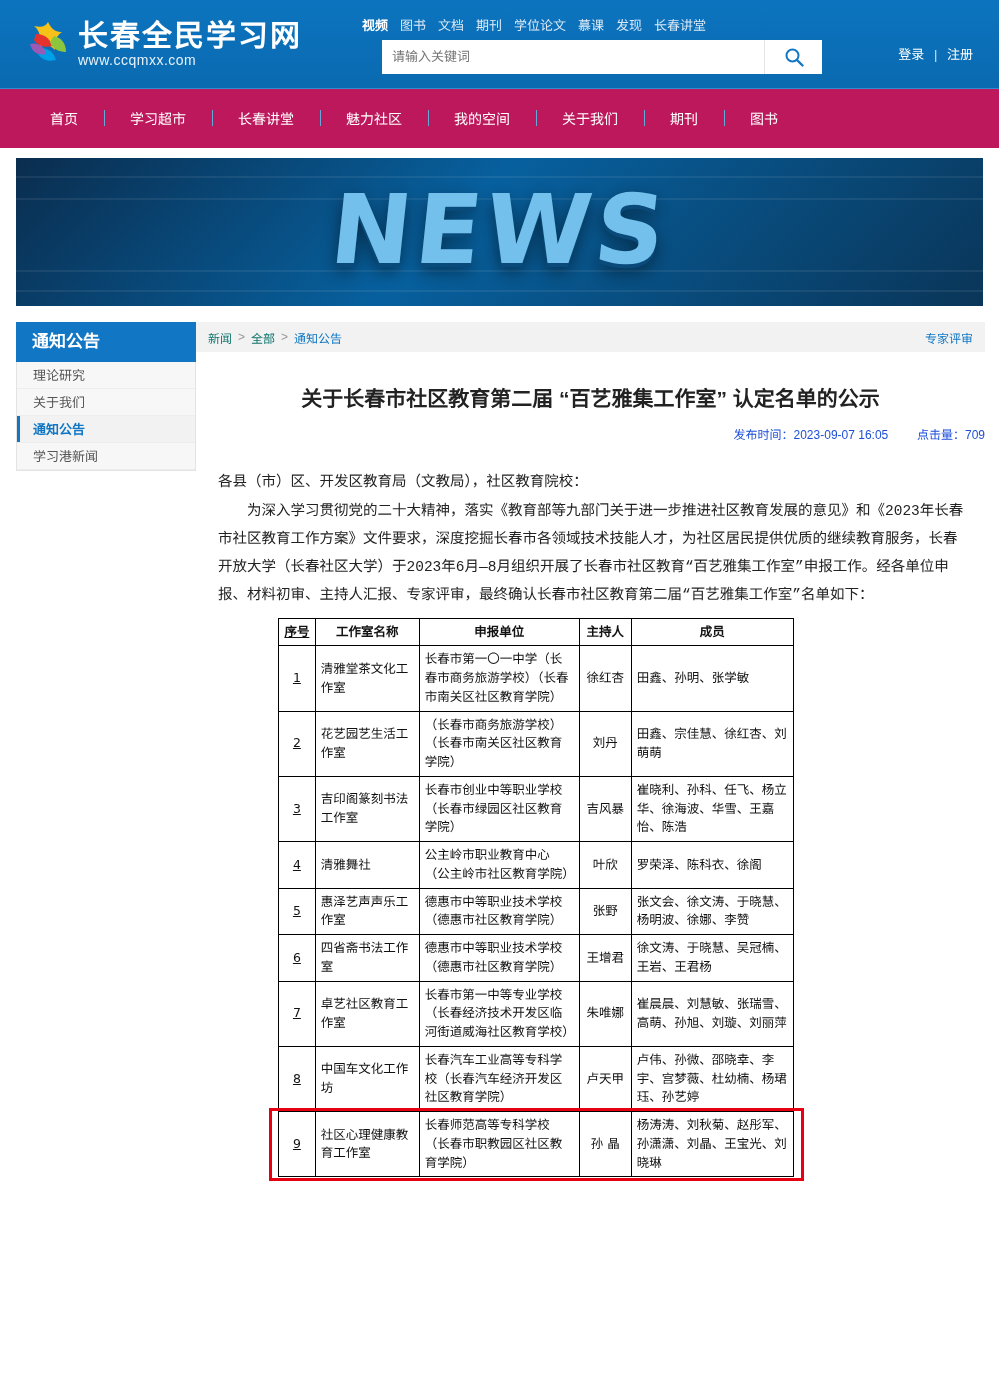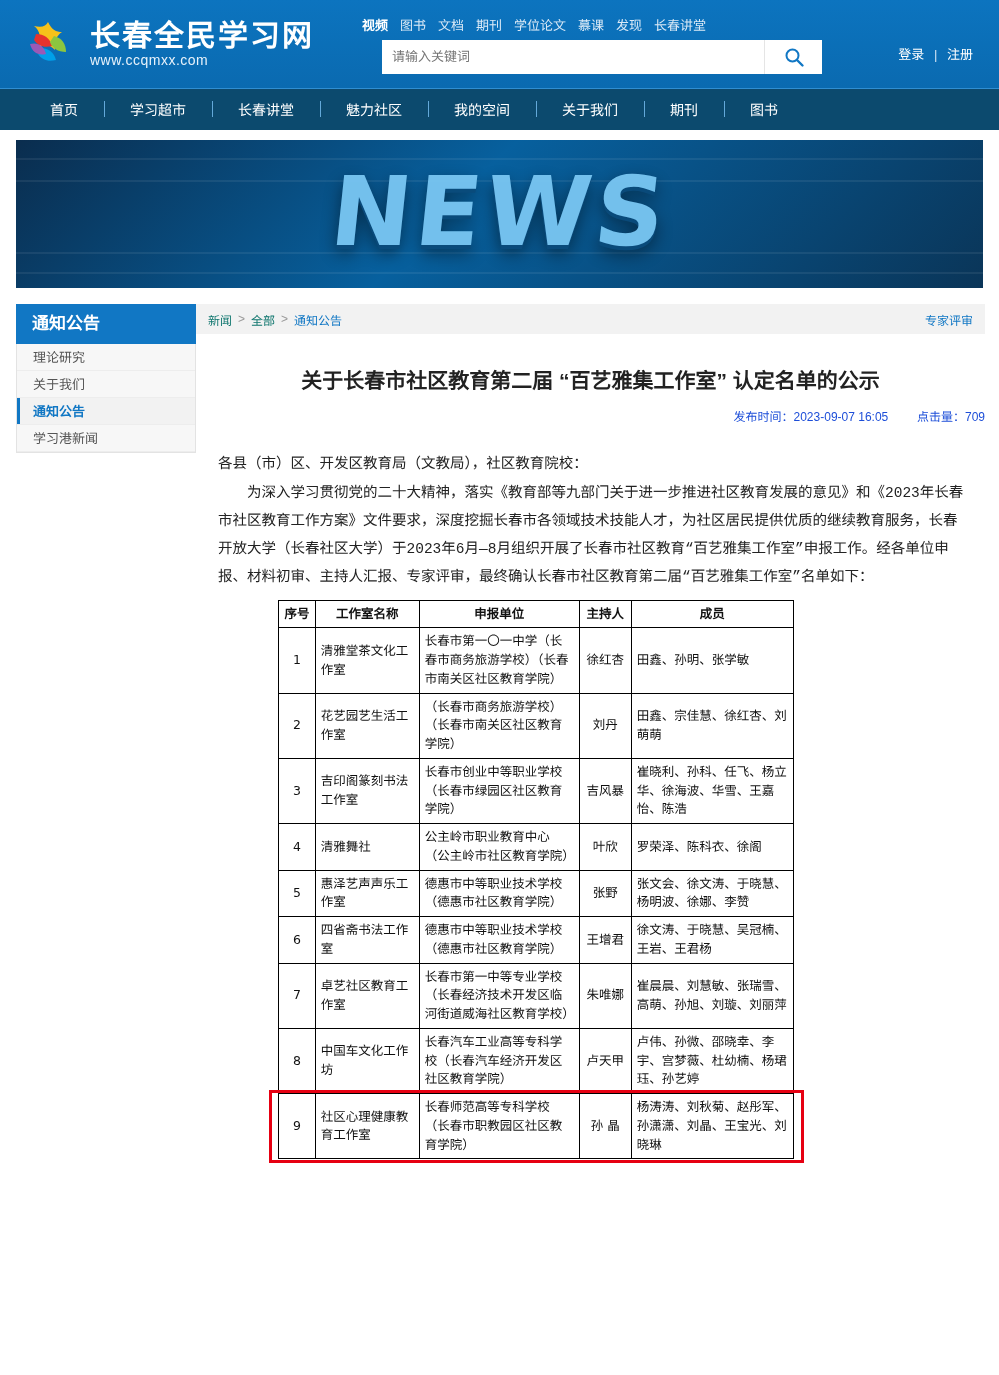--- a/index.html
+++ b/index.html
@@ -20,21 +20,21 @@
   .header {
     height: 88px;
     background: #0b6fb8;
     background: linear-gradient(180deg,#0c74bf 0%, #0a6ab0 100%);
     display: flex;
     align-items: center;
     padding: 0 22px;
     position: relative;
   }
   .logo-wrap {
-    display: flex; align-items: center; gap: 16px;
+    display: flex; align-items: center; gap: 4px;
     width: 300px;
   }
   .logo-mark {
     width: 52px; height: 52px;
     position: relative;
   }
   .logo-text-cn {
     font-size: 30px; font-weight: bold; color: #ffffff;
     letter-spacing: 2px; line-height: 1.05;
     font-family: "DejaVu Sans", sans-serif;
@@ -76,21 +76,21 @@
 
   .auth {
     position: absolute; right: 26px; top: 44px;
     font-size: 13px; color: #ffffff;
   }
   .auth span { cursor: pointer; }
   .auth .sep { margin: 0 6px; color: #cfe3f4; }
 
   
   .nav {
-    height: 42px; background: #0c4a6e;
+    height: 60px; background: #be185d;
     border-top: 1px solid #2f8ed2;
     display: flex; align-items: center;
     padding-left: 24px;
   }
   .nav-item {
     color: #ffffff; font-size: 14px;
     padding: 0 26px; line-height: 42px;
     cursor: pointer; position: relative;
   }
   .nav-item + .nav-item::before {
@@ -200,21 +200,21 @@
     color: #111;
     font-family: "DejaVu Sans", sans-serif;
   }
   table.t th, table.t td {
     border: 1px solid #000;
     padding: 4px 5px;
     vertical-align: middle;
     line-height: 1.5;
   }
   table.t th { font-weight: bold; text-align: center; }
-  .c-no { width: 34px; text-align: center; }
+  .c-no { width: 34px; text-align: center; text-decoration: underline; }
   .c-name { width: 96px; }
   .c-unit { width: 148px; }
   .c-host { width: 48px; text-align: center; }
   .c-mem { width: 150px; }
 
   .hl-box {
     position: absolute;
     border: 3px solid #e60012;
     pointer-events: none;
   }

